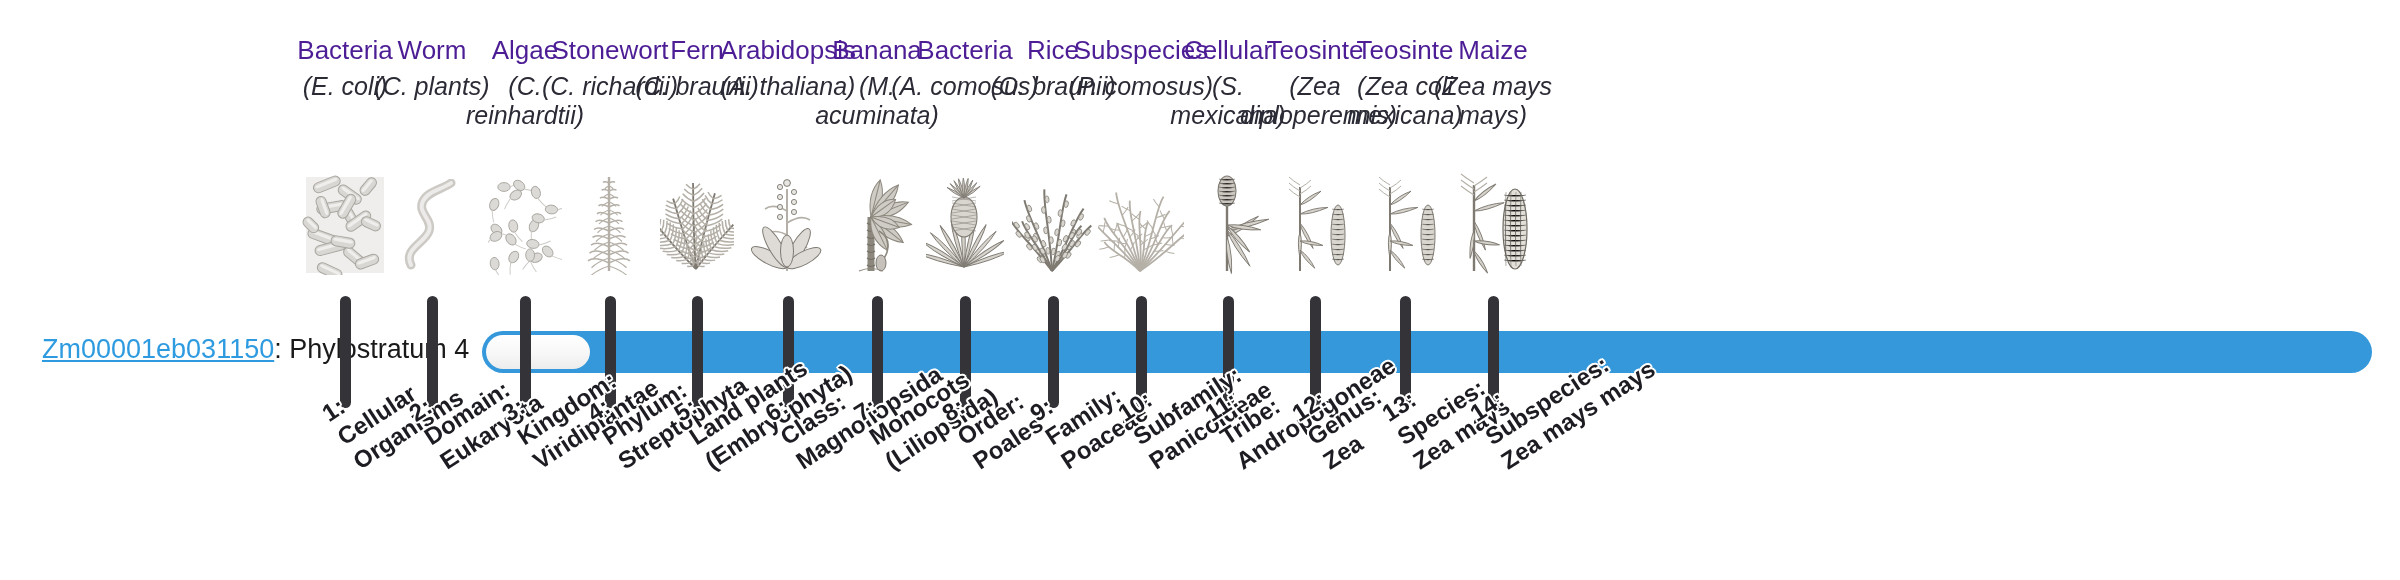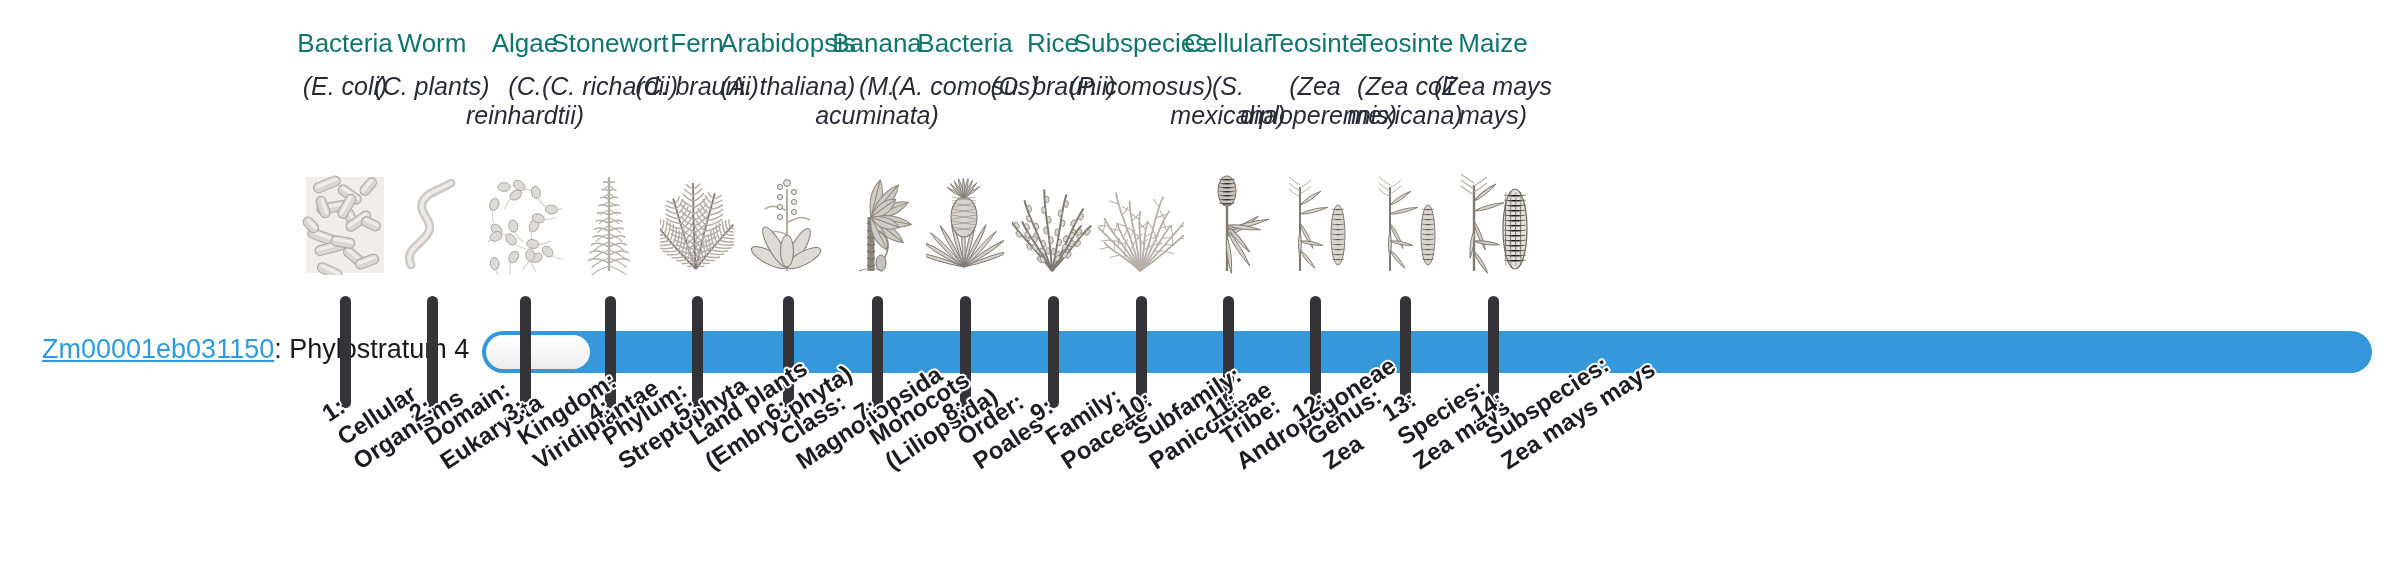--- a/index.html
+++ b/index.html
@@ -20,22 +20,22 @@
   }
   .gene-caption .gene-id{
     color:#2e9be0; text-decoration:underline; cursor:pointer;
   }
 
   
   .col{
     position:absolute; top:0; width:150px; text-align:center;
   }
   .common-name{
-    position:absolute; top:29px; left:0; width:150px;
-    font-size:26px; color:#0f766e; line-height:1.12;
+    position:absolute; top:36px; left:0; width:150px;
+    font-size:26px; color:#4c1d95; line-height:1.12;
   }
   .sci-name{
     position:absolute; top:72px; left:0; width:150px;
     font-size:25px; font-style:italic; color:#2b2b36; line-height:1.14;
   }
 
   
   .organism{
     position:absolute; top:165px; left:0; width:150px; height:110px;
     display:flex; align-items:flex-end; justify-content:center;

